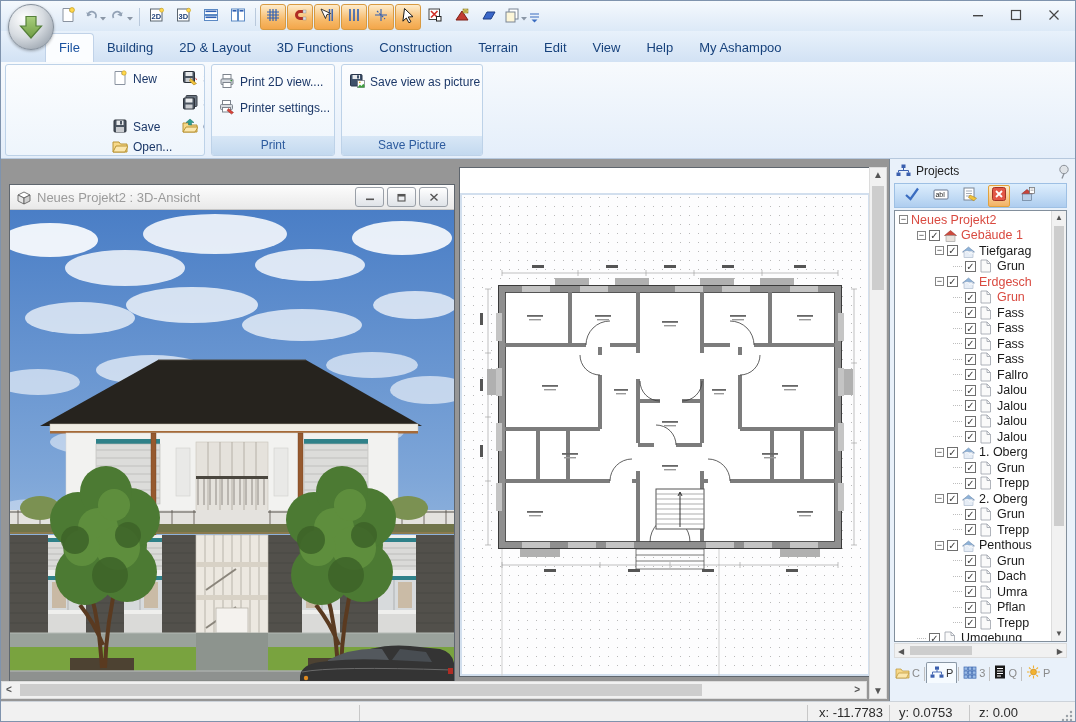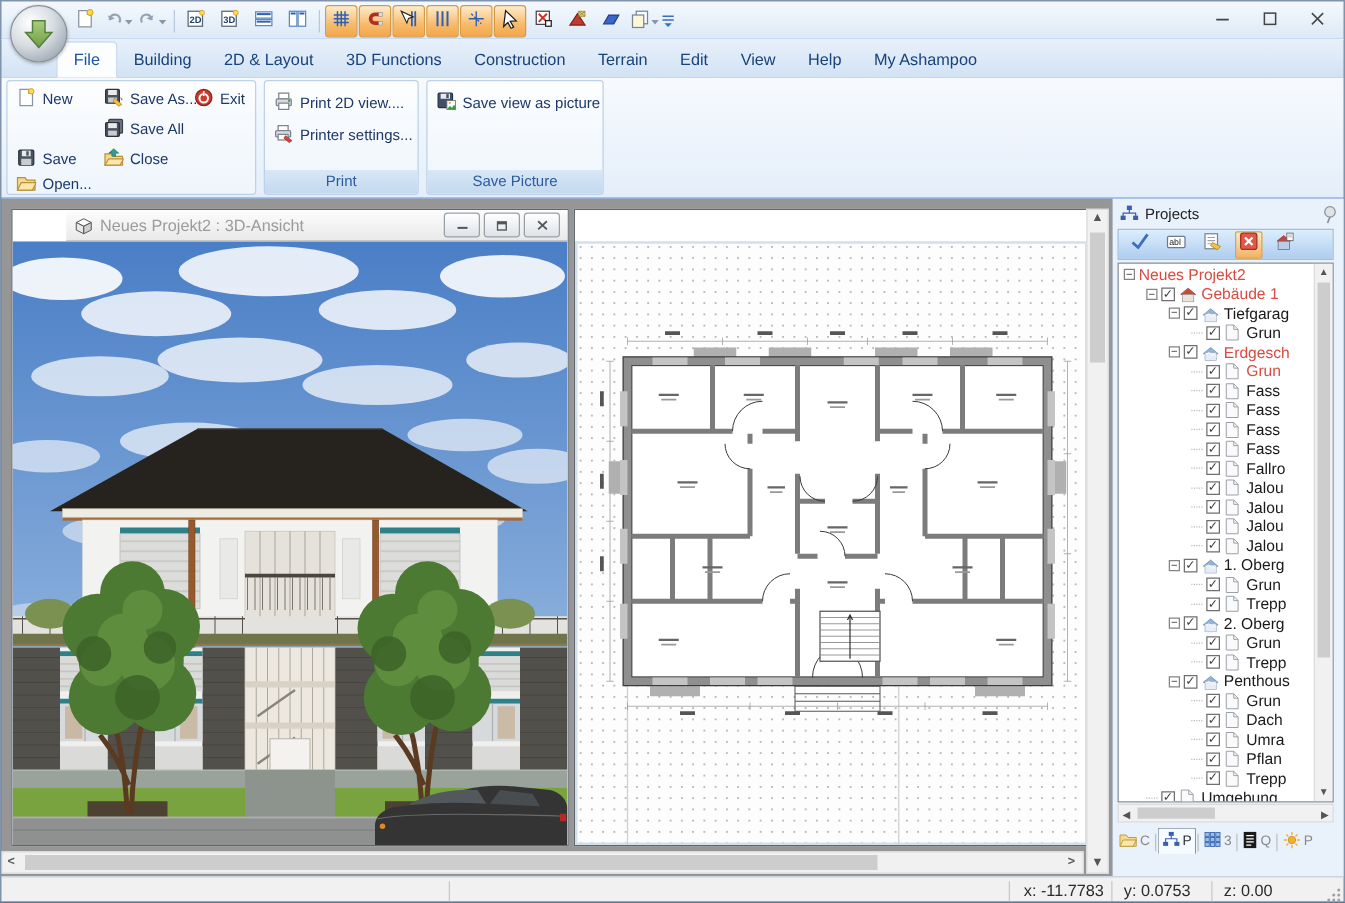--- a/index.html
+++ b/index.html
@@ -1,17 +1,17 @@
 <!DOCTYPE html>
 <html><head>
 <meta charset="utf-8">
 <style>
   html,body{margin:0;padding:0;background:#555;}
   .app{position:relative;width:1076px;height:722px;font-family:"Liberation Sans",sans-serif;
-       background:#3b82f6;border:1px solid #7f93ad;box-sizing:border-box;overflow:hidden;}
+       background:#0369a1;border:1px solid #7f93ad;box-sizing:border-box;overflow:hidden;}
   
   .titlebar{position:absolute;left:0;top:0;right:0;height:30px;background:linear-gradient(#f5f9fd,#dcE9f7);border-bottom:1px solid #cfdeee;}
   .app-button{position:absolute;left:7px;top:3px;width:44px;height:44px;border-radius:50%;z-index:30;
       background:radial-gradient(circle at 35% 30%,#ffffff,#d7dce1 45%,#aab2bb 75%,#8f98a2);
       border:1px solid #87919c;display:flex;align-items:center;justify-content:center;box-shadow:0 1px 3px rgba(0,0,0,.3);}
   .qat{position:absolute;left:54px;top:3px;display:flex;align-items:center;gap:1px;}
   .qbtn{width:24px;height:24px;display:flex;align-items:center;justify-content:center;border-radius:3px;border:1px solid transparent;position:relative;}
   .qbtn.active{background:linear-gradient(#fdeccd,#f7bb6b 60%,#f3a64a);border-color:#d89a41;}
   .qsep{width:1px;height:18px;background:#b9c9dc;margin:0 3px;}
   .qdrop{margin-left:1px;}
@@ -251,21 +251,21 @@
       <div class="tab">3D Functions</div>
       <div class="tab">Construction</div>
       <div class="tab">Terrain</div>
       <div class="tab">Edit</div>
       <div class="tab">View</div>
       <div class="tab">Help</div>
       <div class="tab">My Ashampoo</div>
     </div>
 
   <div class="ribbon">
-    <div class="rgroup" style="width:198px;">
+    <div class="rgroup" style="width:198px;align-items:center;">
       <div class="rgroup-body">
           <div class="rbtn" style="left: 4px; top: 3px;">
             <span><svg width="16" height="16">
                 <path d="M3 1.5h7l3 3v10H3z" fill="#fff" stroke="#8a93a0"></path>
                 <path d="M10 1.5v3h3" fill="none" stroke="#8a93a0"></path>
                 <circle cx="12" cy="3" r="2.2" fill="#ffd84d" stroke="#c9a227" stroke-width=".7"></circle>
               </svg></span>
             <span>New</span>
           </div>
           <div class="rbtn" style="left: 74px; top: 3px;">
@@ -358,21 +358,21 @@
               </svg></span>
             <span>Save view as picture</span>
           </div>
         </div>
       <div class="rgroup-caption">Save Picture</div>
     </div>
   </div>
 
   <div class="workspace">
 
-    <div class="win" style="left:8px;top:8px;width:446px;height:510px;padding-left:43px;">
+    <div class="win" style="left:8px;top:25px;width:446px;height:510px;">
       <div class="wtitle">
         <svg width="15" height="15">
           <path d="M2 5l6-3 6 3-6 3z" fill="#fff" stroke="#555" stroke-width=".8"></path>
           <path d="M2 5v6l6 3V8z" fill="#e8e8e8" stroke="#555" stroke-width=".8"></path>
           <path d="M14 5v6l-6 3V8z" fill="#d0d0d0" stroke="#555" stroke-width=".8"></path>
         </svg>
         <span class="txt">Neues Projekt2 : 3D-Ansicht</span>
         <div class="wbtns">
           <span class="wbtn">
               <svg width="10" height="10">

